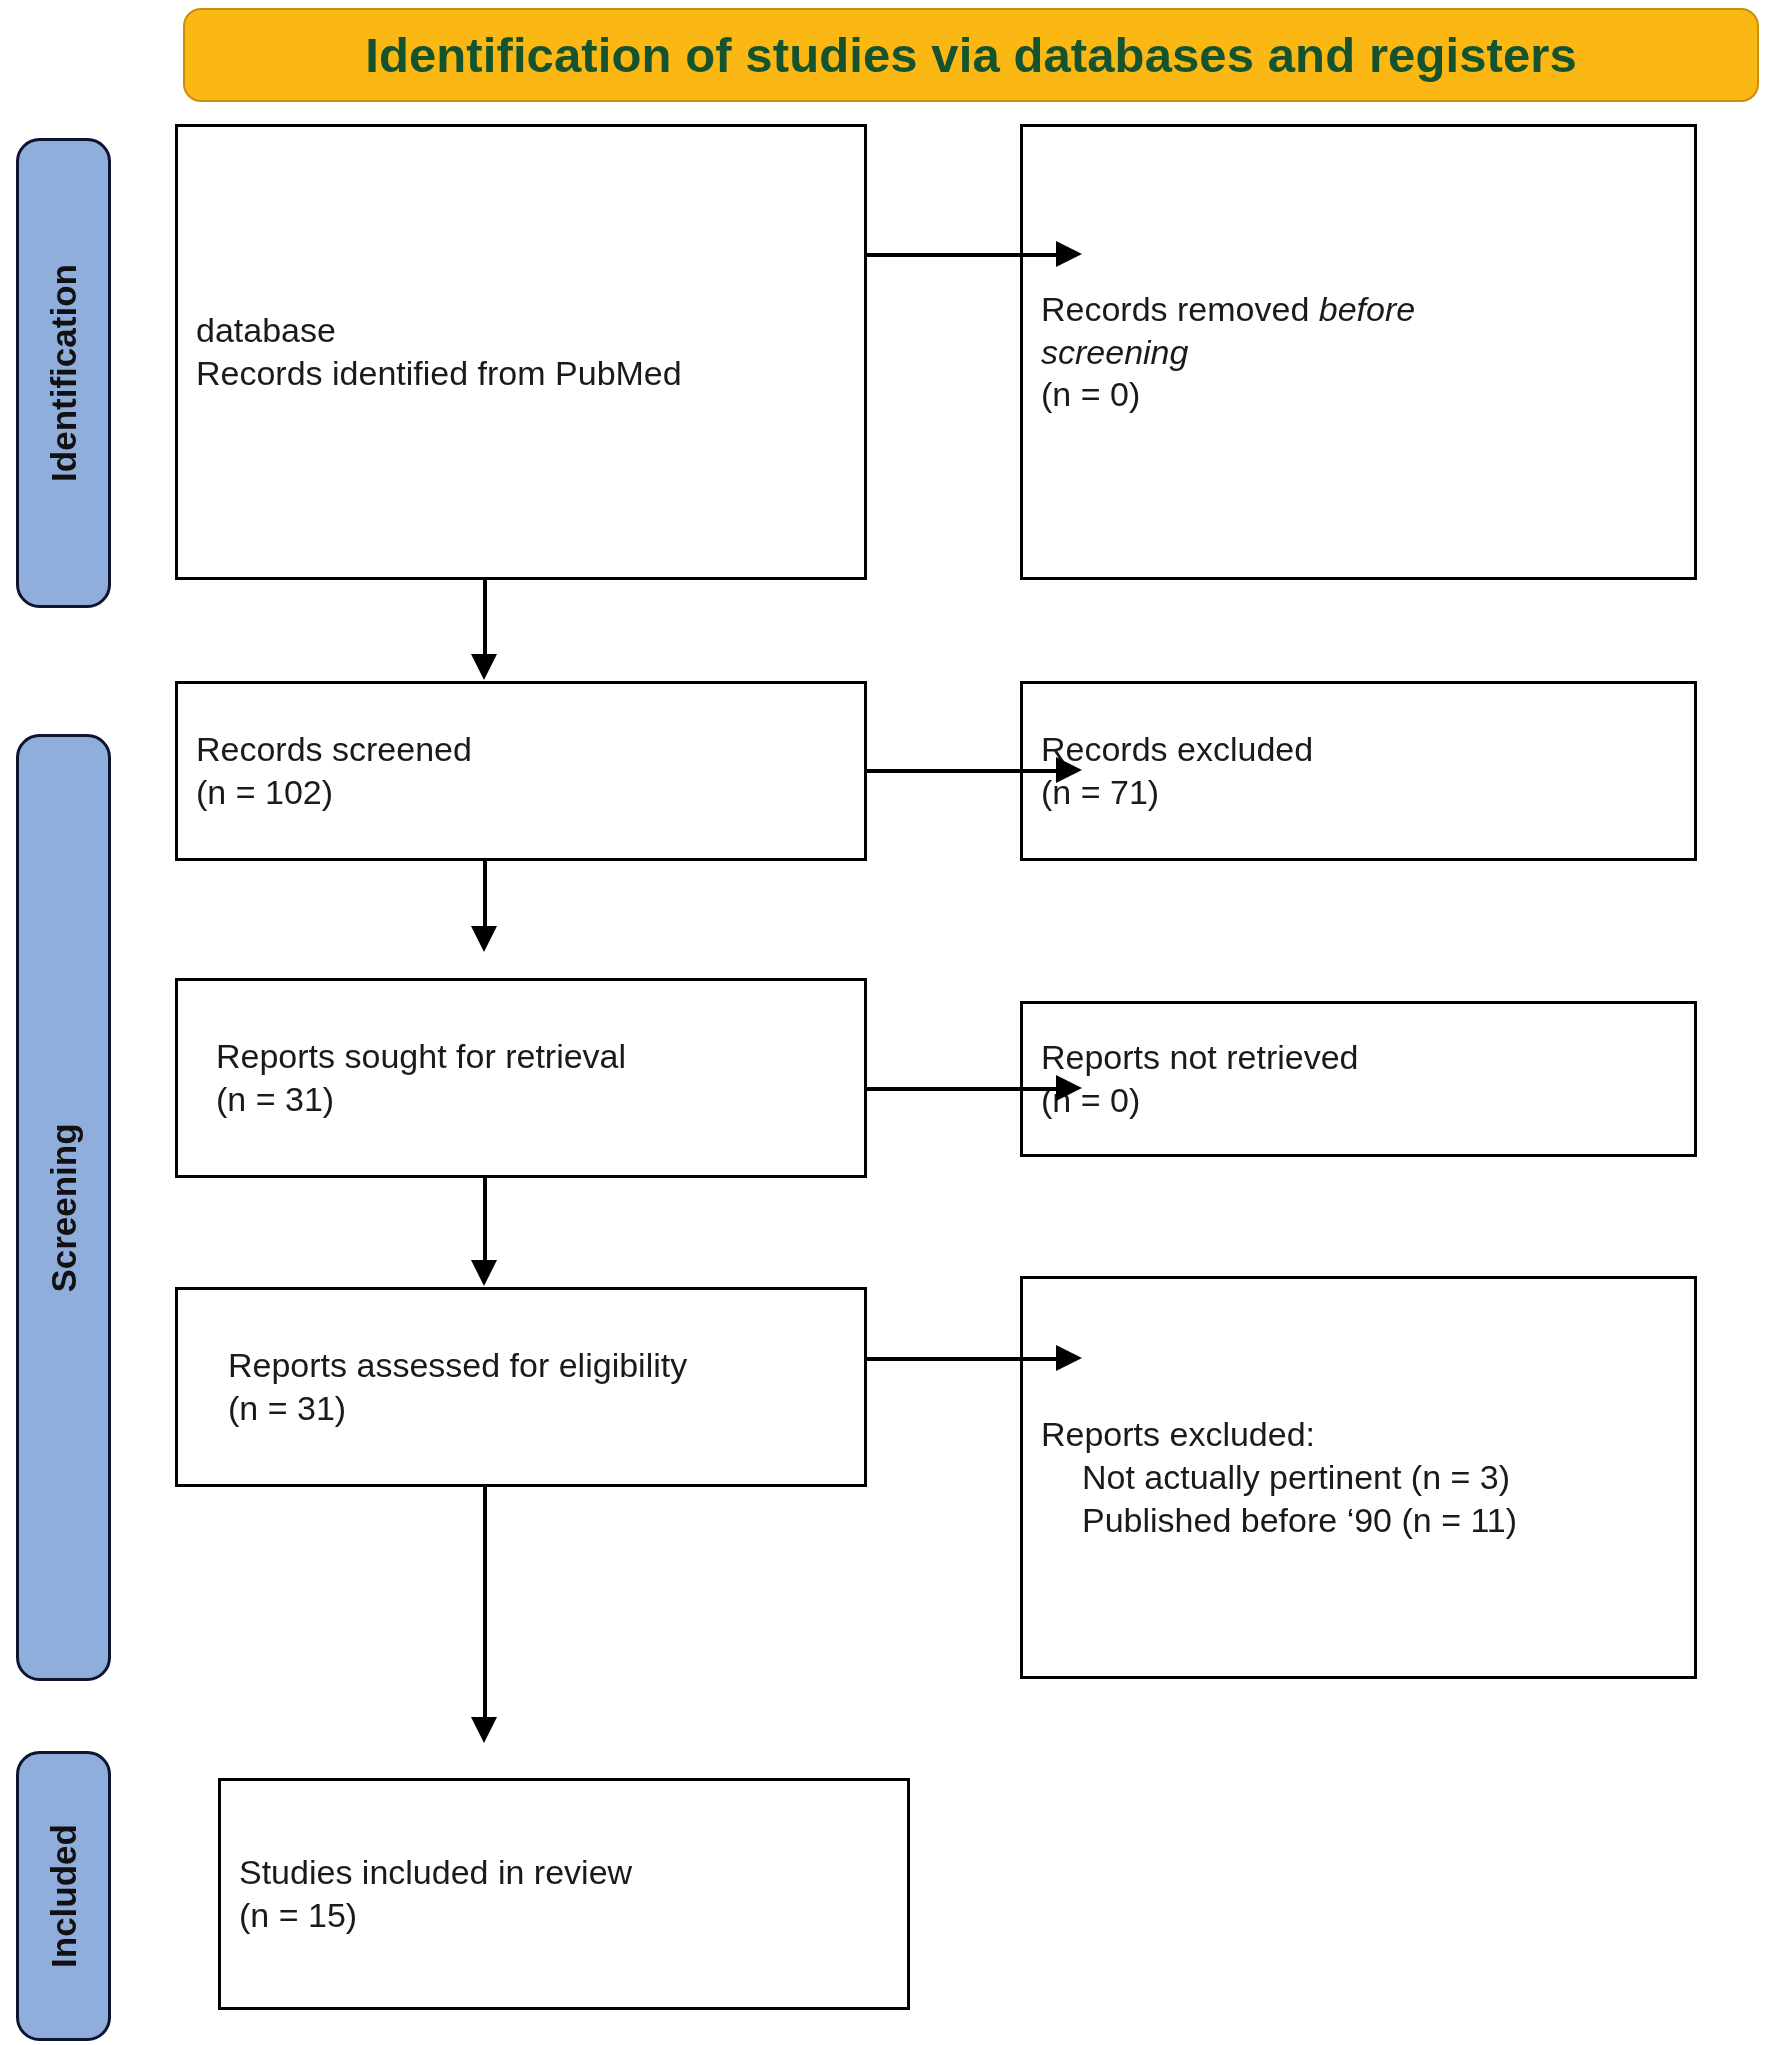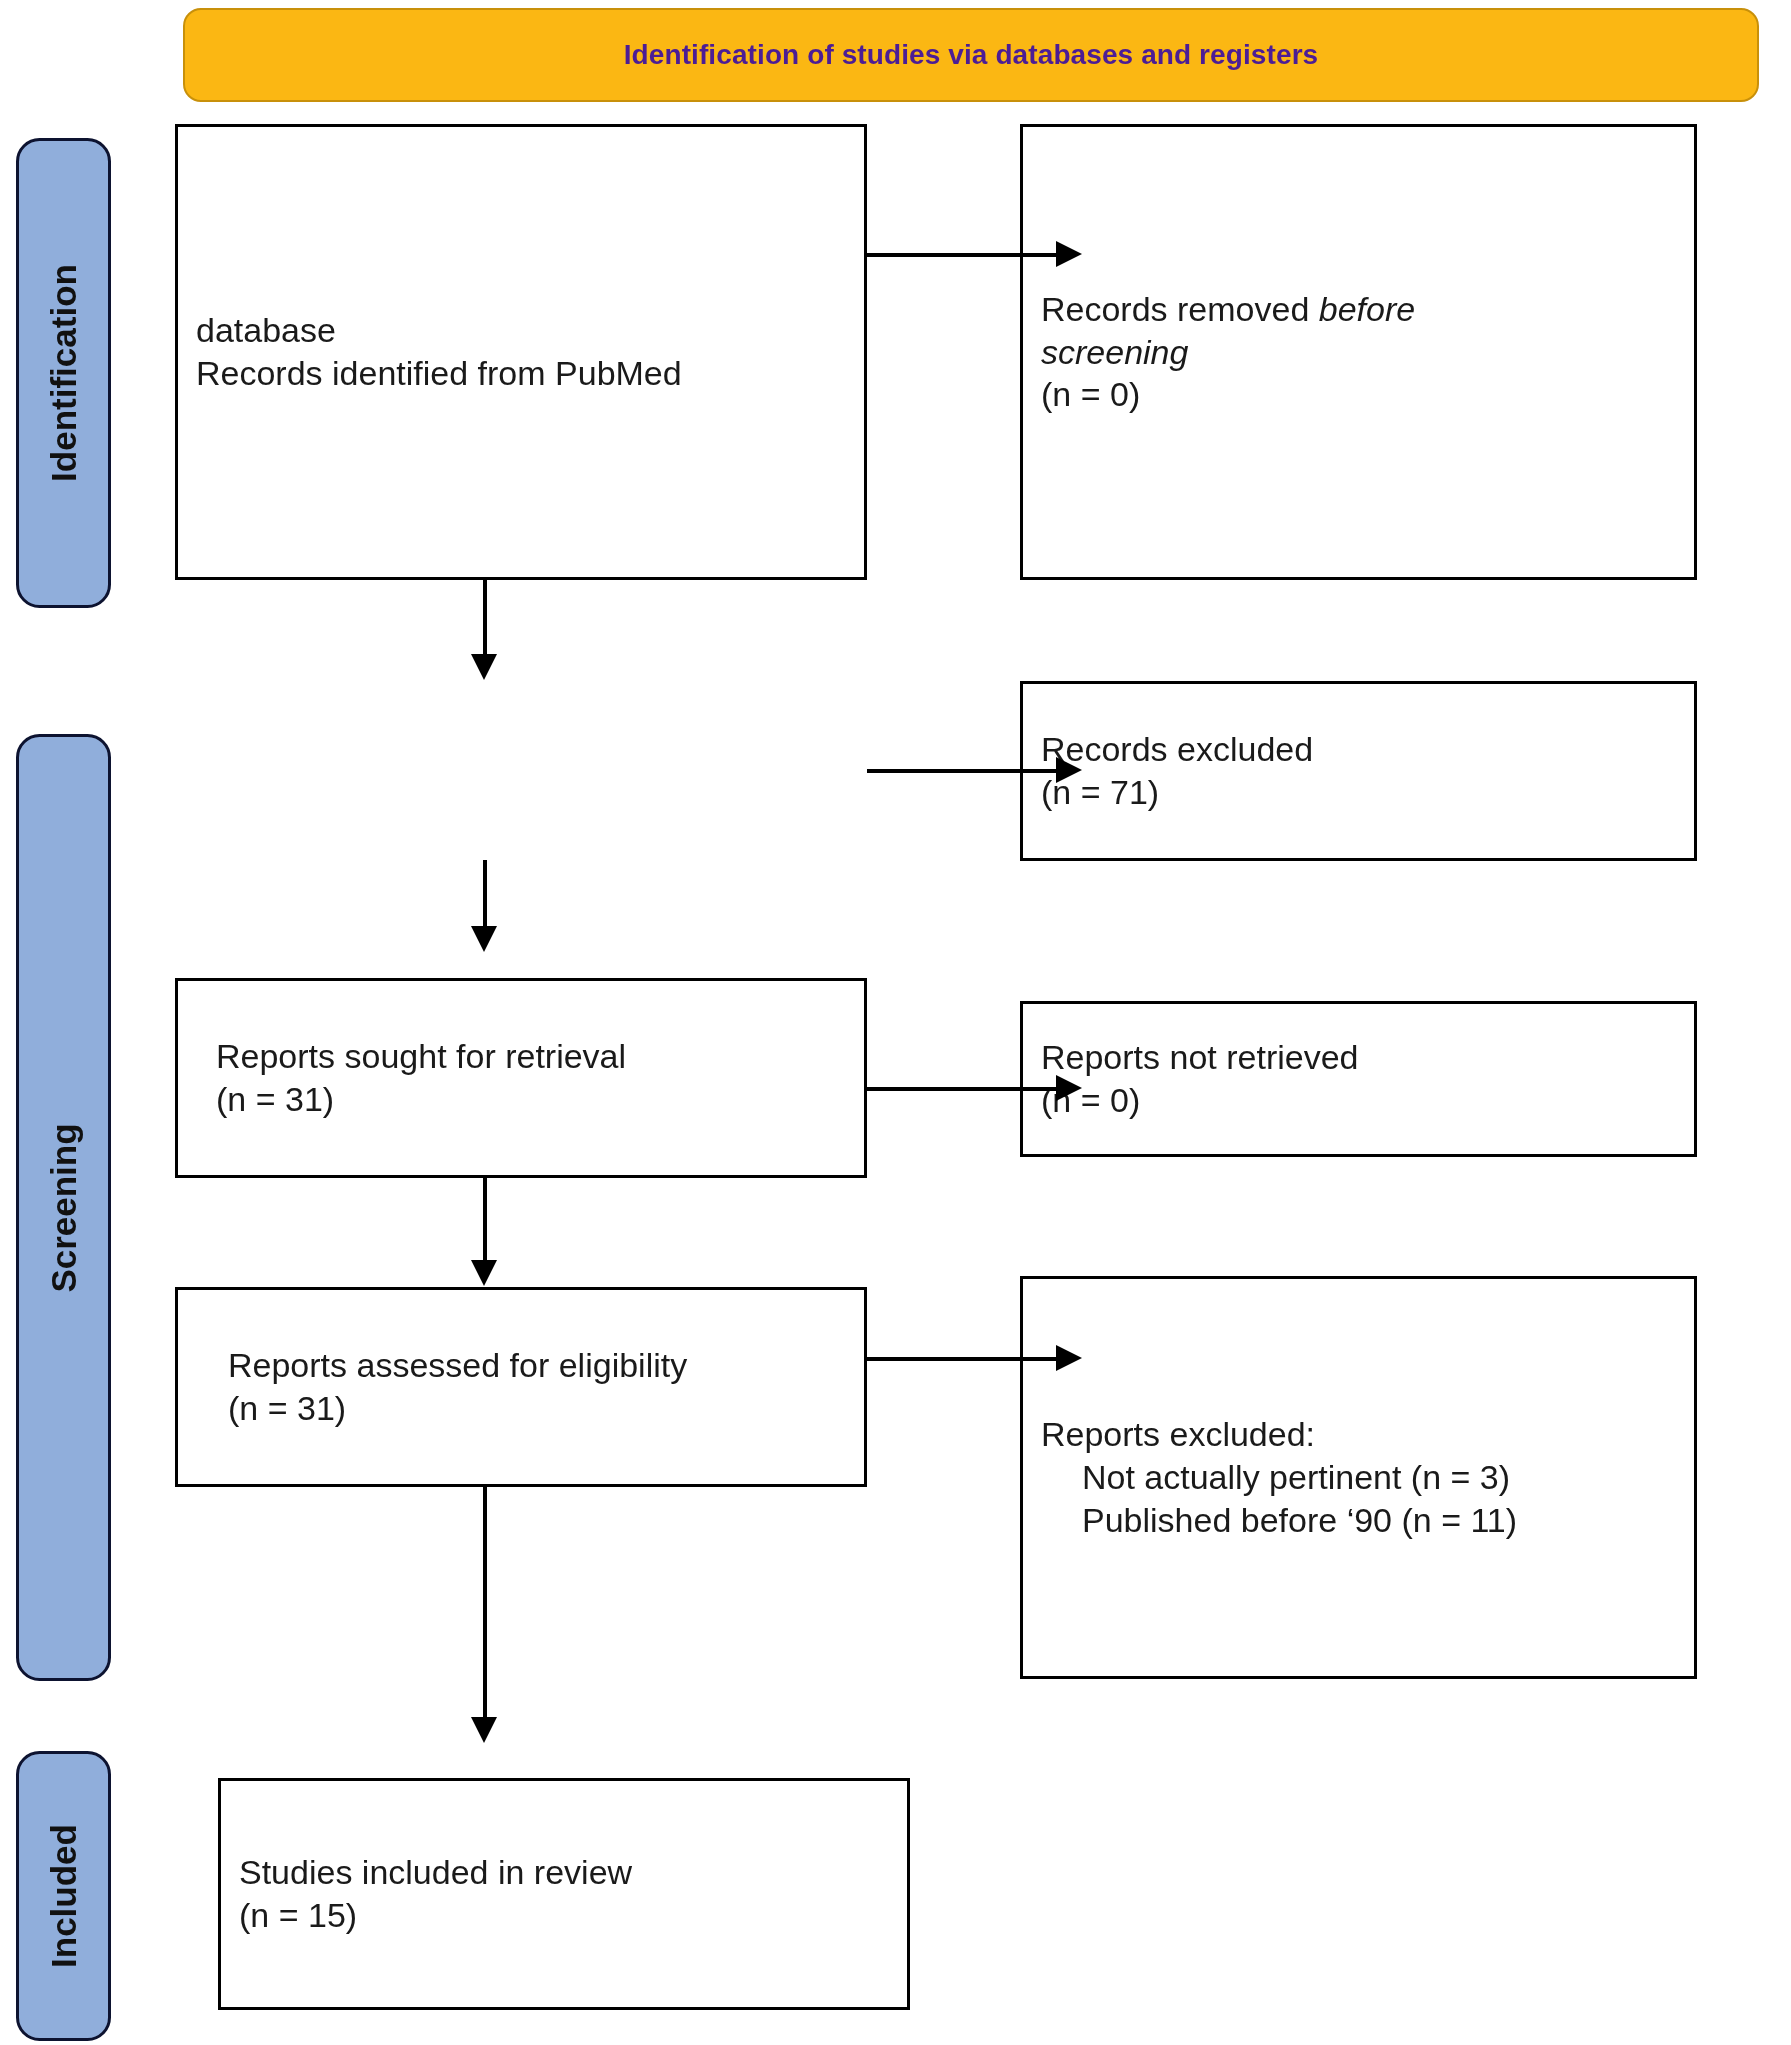--- a/index.html
+++ b/index.html
@@ -28,23 +28,23 @@
     height: 94px;
     background: #fbb713;
     border: 2.8px solid #c8900a;
     border-radius: 18px;
     box-sizing: border-box;
     display: flex;
     align-items: center;
     justify-content: center;
   }
   .banner-title {
-    font-size: 28px;
+    font-size: 49px;
     font-weight: bold;
-    color: #4c1d95;
+    color: #14532d;
     letter-spacing: 0.1px;
     white-space: nowrap;
   }
 
   
   .stage {
     position: absolute;
     left: 16px;
     width: 95px;
     background: #90aedb;
@@ -163,20 +163,26 @@
       <div class="fline">(n = 0)</div>
     </div>
   </div>
 
   <div class="conn hline" style="left:867px; top:253px; width:189px;"></div>
   <div class="arrowhead arrow-right" style="left:1056px; top:241px;"></div>
 
   <div class="conn vline" style="left:483px; top:580px; height:74px;"></div>
   <div class="arrowhead arrow-down" style="left:471px; top:654px;"></div>
 
+  <div class="fbox col-left" id="box-screened">
+    <div class="fbox-inner">
+      <div class="fline">Records screened</div>
+      <div class="fline">(n = 102)</div>
+    </div>
+  </div>
 
   <div class="fbox col-right" id="box-excluded">
     <div class="fbox-inner">
       <div class="fline">Records excluded</div>
       <div class="fline">(n = 71)</div>
     </div>
   </div>
 
   <div class="conn hline" style="left:867px; top:769px; width:189px;"></div>
   <div class="arrowhead arrow-right" style="left:1056px; top:757px;"></div>

